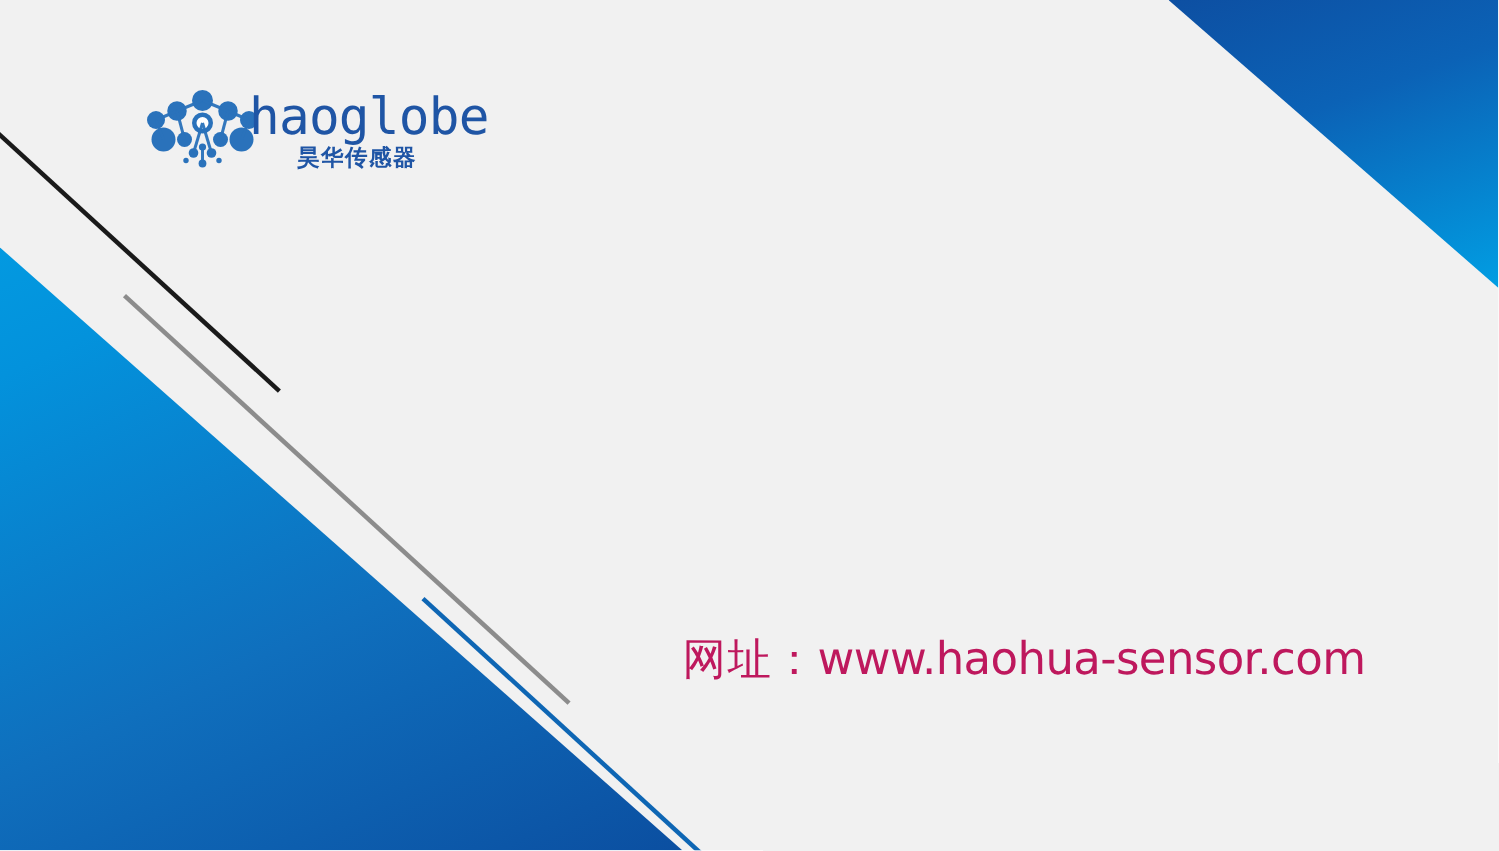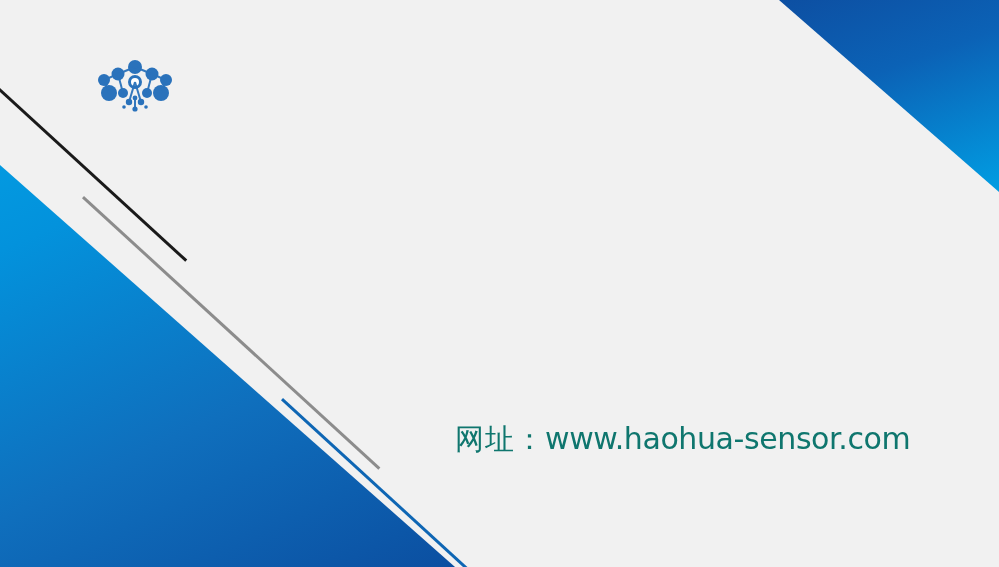--- a/index.html
+++ b/index.html
@@ -137,21 +137,21 @@
   }
   #title-line-1 { margin-left: 0px; }
   #title-line-2 { margin-left: 122px; }
 
   
   #website {
     position: absolute;
     left: 455px;
     top: 420px;
     white-space: nowrap;
-    color: #0f766e;
+    color: #be185d;
     font-family: "DejaVu Sans", sans-serif;
   }
   #website-label {
     font-size: 29px;
     letter-spacing: 1px;
   }
   #website-url {
     font-size: 30px;
     font-family: "DejaVu Sans", sans-serif;
     letter-spacing: -0.4px;
@@ -196,20 +196,24 @@
         <line x1="56" y1="14" x2="70" y2="20"></line>
         <line x1="8" y1="20" x2="13" y2="33"></line>
         <line x1="70" y1="20" x2="65" y2="33"></line>
         <line x1="22" y1="14" x2="27" y2="33"></line>
         <line x1="56" y1="14" x2="51" y2="33"></line>
         <line x1="39" y1="22" x2="33" y2="42"></line>
         <line x1="39" y1="22" x2="45" y2="42"></line>
         <line x1="39" y1="38" x2="39" y2="49"></line>
       </g>
     </svg>
+    <div id="logo-words">
+      <div id="logo-wordmark">haoglobe</div>
+      <div id="logo-cn">昊华传感器</div>
+    </div>
   </div>
 
 
   <div id="website">
     <span id="website-label">网址：</span><span id="website-url">www.haohua-sensor.com</span>
   </div>
 
 </div>
 
 </body></html>

